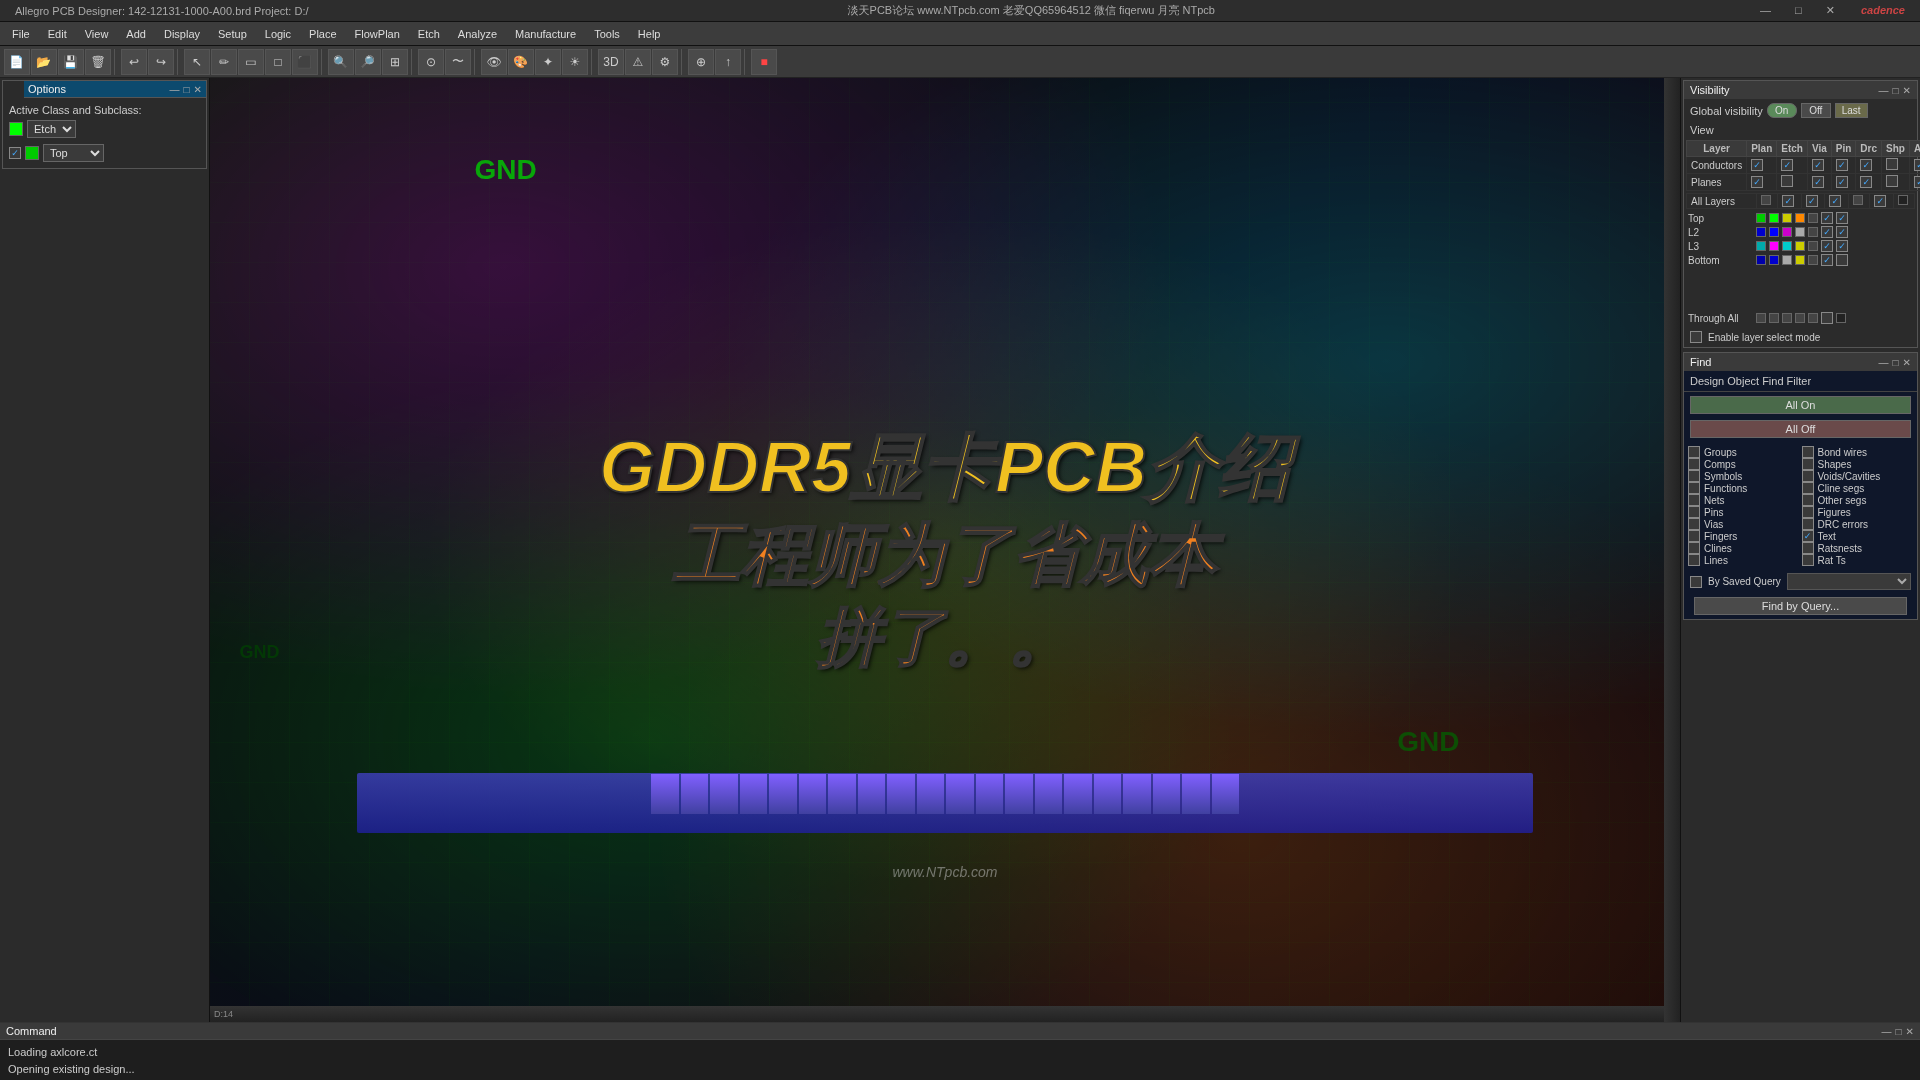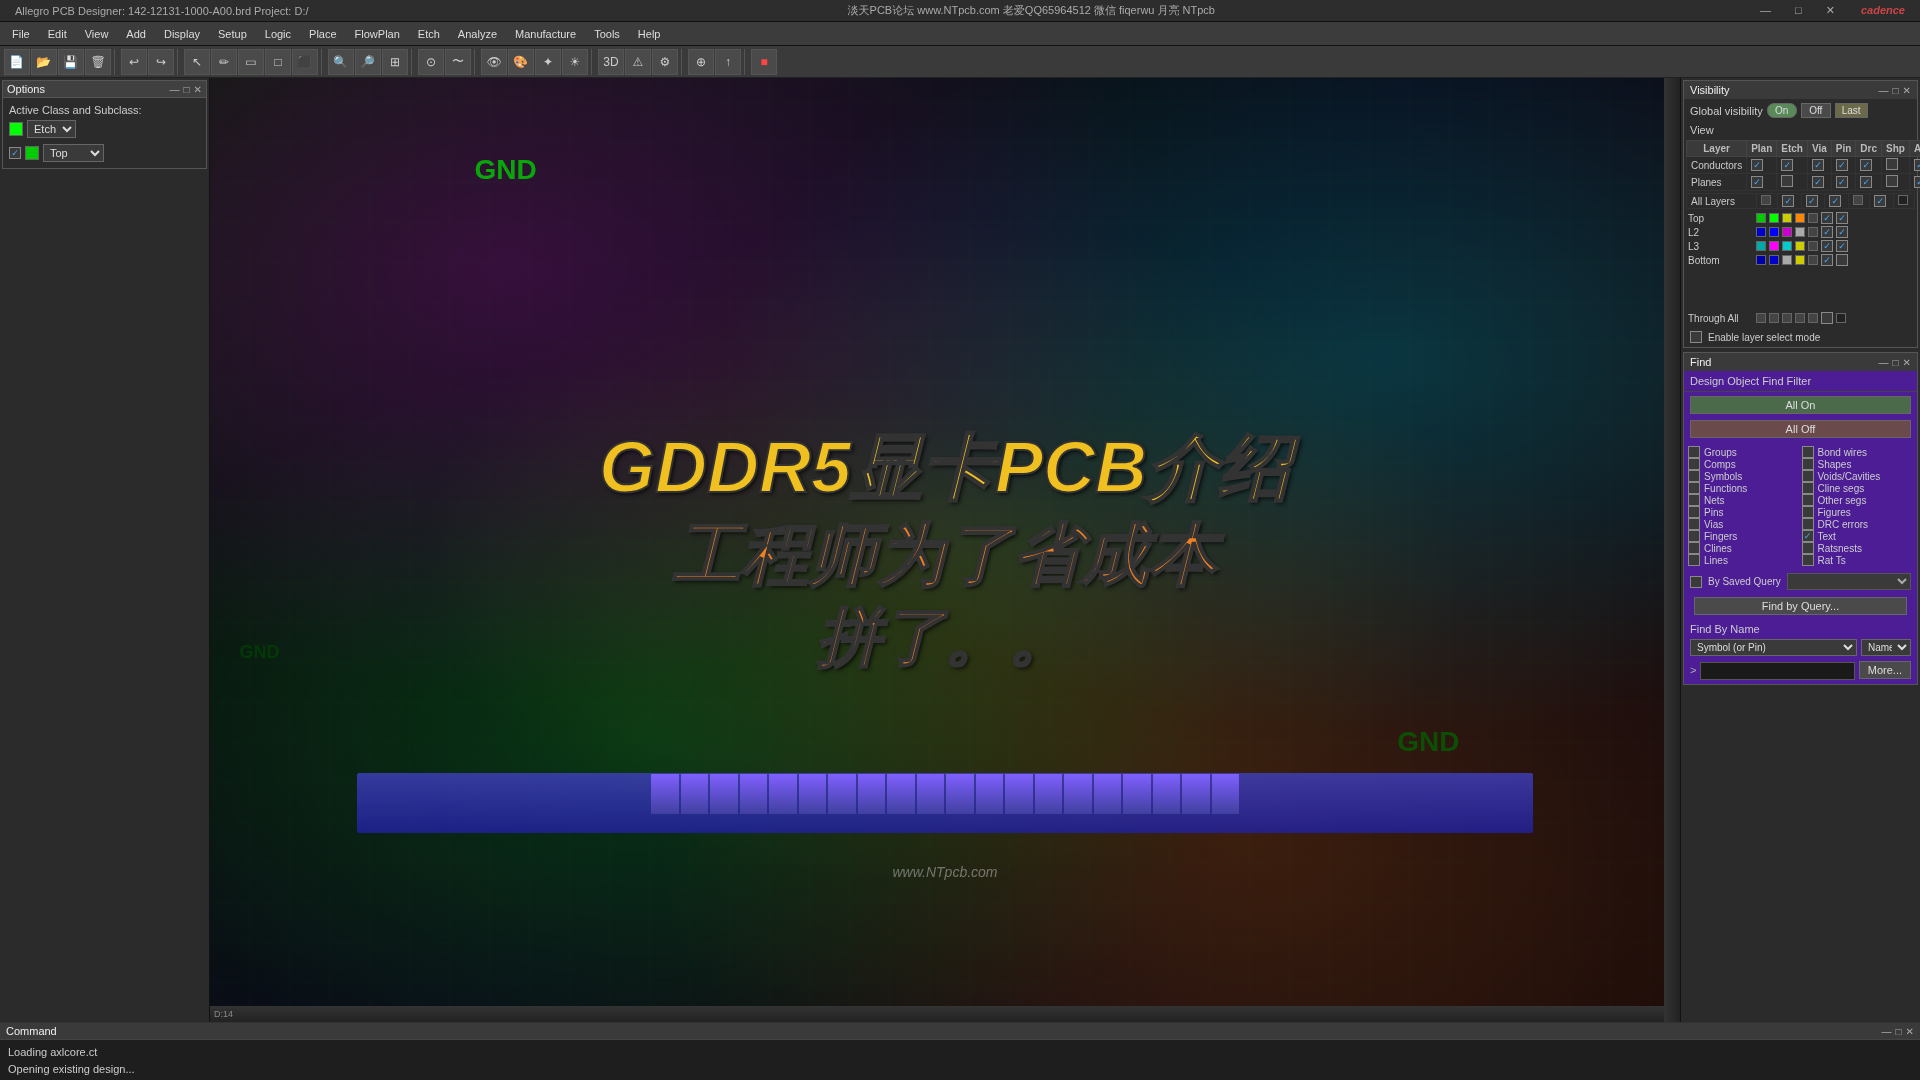--- a/index.html
+++ b/index.html
@@ -74,28 +74,29 @@
       border-right: 1px solid #111;
       display: flex;
       flex-direction: column;
     }
     #options-panel {
       border: 1px solid #555;
       margin: 2px;
       background: #2b2b2b;
     }
     .panel-titlebar {
-      background: #404040;
+      background: #0c4a6e;
       display: flex;
       align-items: center;
       justify-content: space-between;
       padding: 2px 4px;
       font-size: 11px;
       color: #eee;
       border-bottom: 1px solid #555;
+      margin-left: 21px;
     }
     .panel-titlebar-btns { display: flex; gap: 4px; }
     .panel-titlebar-btn { font-size: 10px; cursor: pointer; color: #aaa; }
     .panel-content { padding: 6px; }
     .panel-label { font-size: 11px; color: #ccc; margin-bottom: 4px; }
     .class-select {
       display: flex;
       align-items: center;
       gap: 4px;
       margin-bottom: 6px;
@@ -257,21 +258,21 @@
     
     
     .layer-table { width: 100%; border-collapse: collapse; font-size: 10px; }
     .layer-table th { background: #3a3a3a; padding: 2px 4px; text-align: center; color: #bbb; border: 1px solid #444; }
     .layer-table td { padding: 1px 4px; border: 1px solid #333; color: #ccc; }
     
     
     #find-panel {
       border: 1px solid #555;
       margin: 2px;
-      background: #4c1d95;
+      background: #0f172a;
     }
     .find-grid {
       display: grid;
       grid-template-columns: 1fr 1fr;
       gap: 2px;
       padding: 4px;
     }
     .find-row {
       display: flex;
       align-items: center;
@@ -803,36 +804,20 @@
         </div>
       </div>
       <div class="by-saved-query-row">
         <div class="cb-check"></div>
         <span>By Saved Query</span>
         <select style="flex:1;font-size:10px;background:#3a3a3a;border:1px solid #555;color:#aaa;"></select>
       </div>
       <div style="padding:2px 4px;">
         <button class="find-query-btn">Find by Query...</button>
       </div>
-      <div class="find-name-section">
-        <div class="find-name-label">Find By Name</div>
-        <div class="find-name-row">
-          <select class="find-name-select" style="background:#3a3a3a;border:1px solid #666;color:#ddd;font-size:10px;">
-            <option>Symbol (or Pin)</option>
-          </select>
-          <select style="background:#3a3a3a;border:1px solid #666;color:#ddd;font-size:10px;width:50px;">
-            <option>Name</option>
-          </select>
-        </div>
-        <div style="display:flex;align-items:center;gap:4px;">
-          <span class="arrow-symbol">&gt;</span>
-          <input class="find-name-input" type="text" style="flex: 1 1 0%;">
-          <button class="more-btn">More...</button>
-        </div>
-      </div>
     </div>
   </div>
 </div>
 
 <div id="command-panel">
   <div class="cmd-titlebar">
     <span>Command</span>
     <div style="display:flex;gap:4px;">
       <span style="cursor:pointer;color:#aaa;font-size:10px;">—</span>
       <span style="cursor:pointer;color:#aaa;font-size:10px;">□</span>

